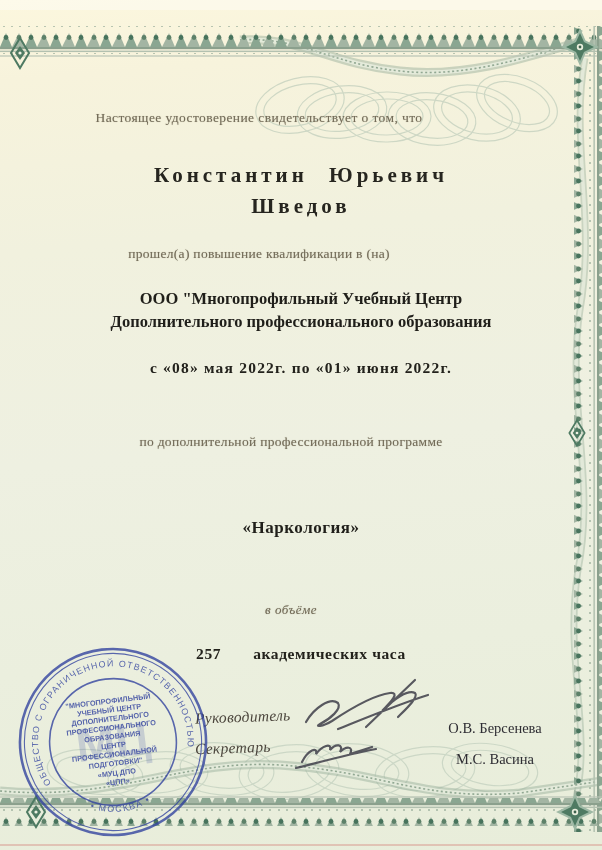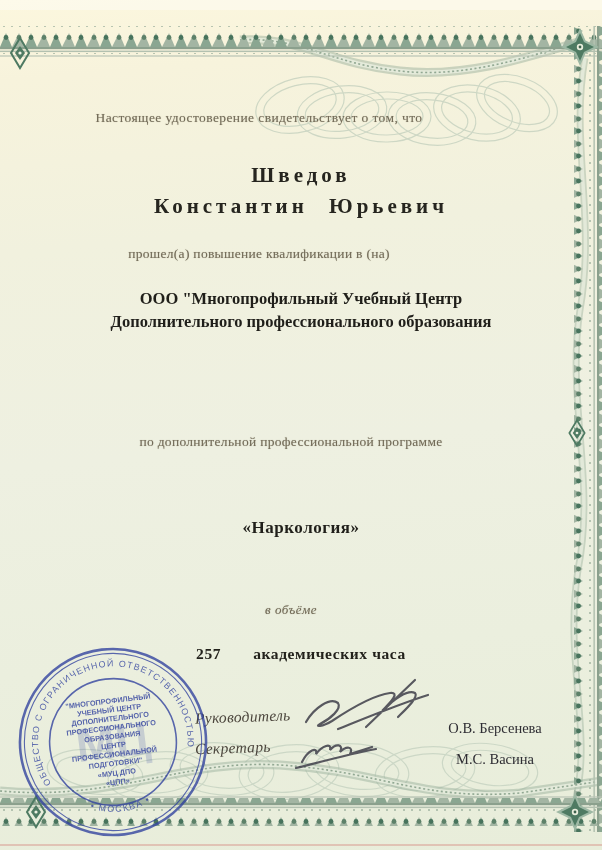--- a/index.html
+++ b/index.html
@@ -129,31 +129,32 @@
     <use href="#starOrn" transform="translate(580,47)"></use>
     <use href="#starOrn" transform="translate(575,812)"></use>
     <use href="#diamondOrn" transform="translate(20,53)"></use>
     <use href="#diamondOrn" transform="translate(36,812)"></use>
     <use href="#diamondOrn" transform="translate(577,433) scale(.85)"></use>
   </svg>
 
   <p class="txt faded intro shift-lg">Настоящее удостоверение свидетельствует о том, что</p>
 
   <div class="txt name-block">
+    <div>Константин Юрьевич</div>
     <div>Шведов</div>
-    <div>Константин Юрьевич</div>
   </div>
 
   <p class="txt faded action shift-lg">прошел(а) повышение квалификации в (на)</p>
 
   <div class="txt org-block">
     <div>ООО "Многопрофильный Учебный Центр</div>
     <div>Дополнительного профессионального образования</div>
   </div>
 
+  <p class="txt dates">с «08» мая 2022г. по «01» июня 2022г.</p>
 
   <p class="txt faded prog-label shift-sm">по дополнительной профессиональной программе</p>
 
   <p class="txt prog-name">«Наркология»</p>
 
   <p class="txt faded volume shift-sm">в объёме</p>
 
   <p class="txt hours"><span>257</span><span class="unit">академических часа</span></p>
 
   <div class="sig-role r1">Руководитель</div>

